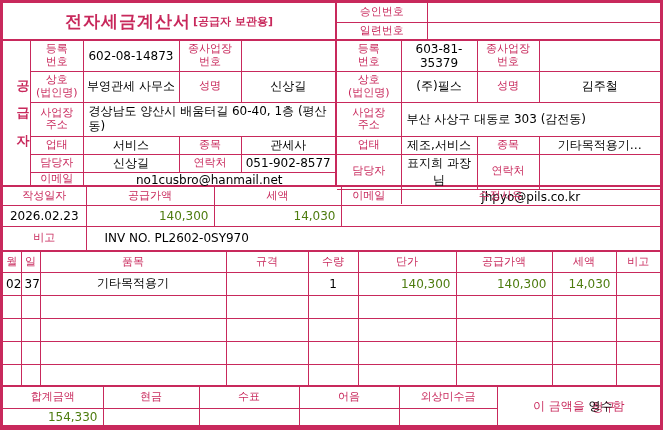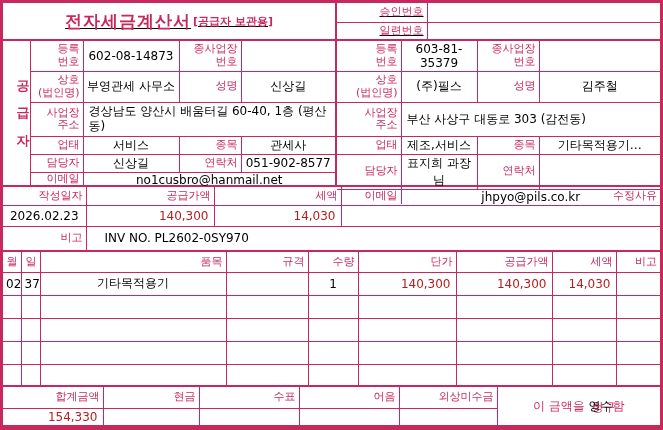--- a/index.html
+++ b/index.html
@@ -2,26 +2,26 @@
 <html><head>
 <meta charset="utf-8">
 <style>
   :root{ --pink:#c8295c; }
   *{ box-sizing:border-box; }
   body{ margin:0; background:#fff; font-family:"DejaVu Sans","Liberation Sans",sans-serif; }
   .sheet{ width:663px; height:430px; background:#fff; border:3px solid var(--pink);
           border-bottom-width:5px; display:flex; flex-direction:column; overflow:hidden; }
   table{ border-collapse:collapse; table-layout:fixed; width:100%; height:100%; border-style:hidden; }
   td{ border:1px solid var(--pink); padding:0 3px; font-size:11px; overflow:hidden; vertical-align:middle; }
-  .lbl{ color:var(--pink); text-align:right; white-space:pre-line; line-height:1.12; }
+  .lbl{ color:var(--pink); text-align:center; white-space:pre-line; line-height:1.12; }
   .val{ color:#000; text-align:center; font-size:12px; }
   .val-left{ color:#000; text-align:left; font-size:12px; padding-left:18px; }
-  .num{ color:#b91c1c; text-align:right; font-size:12px; padding-right:5px; }
-  
-  .top{ display:flex; height:38px; border-bottom:2px solid var(--pink); flex:none;text-decoration:underline; }
+  .num{ color:#4d7c0f; text-align:right; font-size:12px; padding-right:5px; }
+  
+  .top{ display:flex; height:38px; border-bottom:2px solid var(--pink); flex:none; }
   .title-cell{ width:334px; border-right:2px solid var(--pink); display:flex; align-items:center; justify-content:center; gap:2px; }
   .title-main{ color:var(--pink); font-weight:bold; font-size:17px; letter-spacing:1px; }
   .title-sub{ color:var(--pink); font-weight:bold; font-size:11px; }
   .top-right{ flex:1; }
   
   .parties{ display:flex; height:146px; border-bottom:2px solid var(--pink); flex:none; }
   .half{ display:flex; }
   .half.left{ width:334px; border-right:2px solid var(--pink); }
   .half.right{ flex:1; }
   .side-strip{ width:28px; border-right:1px solid var(--pink); display:flex; align-items:center; justify-content:flex-end; flex:none; }

